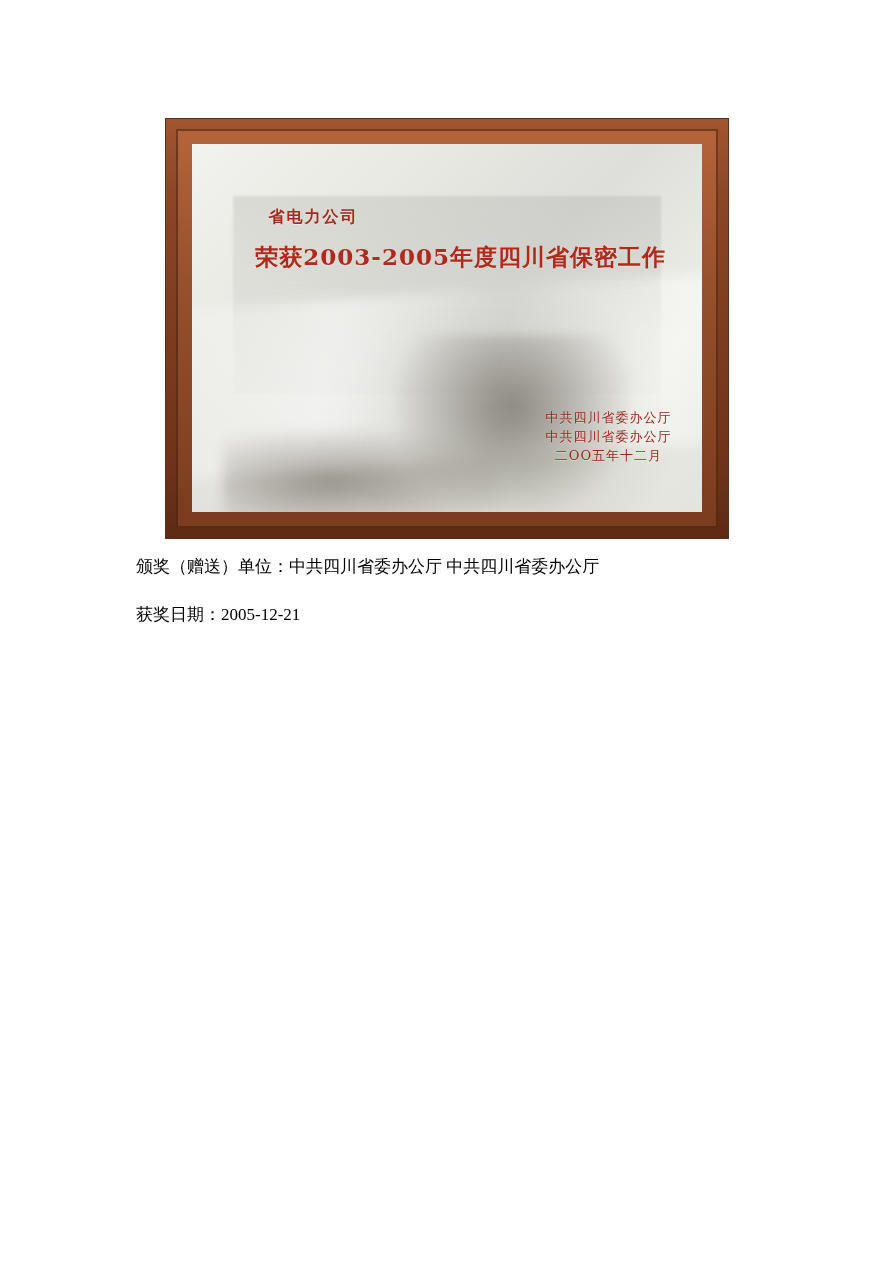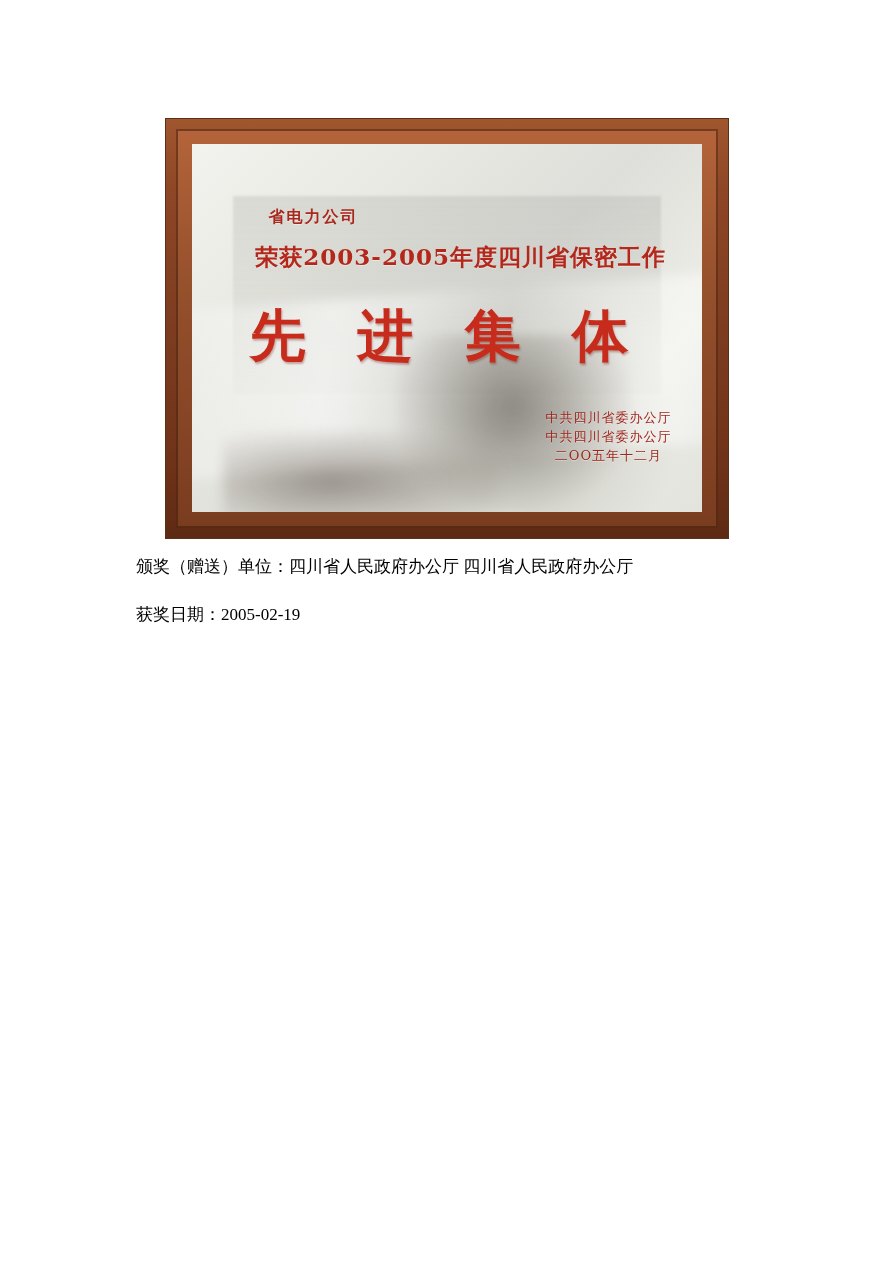--- a/index.html
+++ b/index.html
@@ -181,28 +181,27 @@
     <div class="frame-bevel"></div>
 
     <div class="board">
       <div class="glare-a"></div>
       <div class="glare-b"></div>
       <div class="glare-c"></div>
 
       <div class="plaque-text">
         <div class="pl-org">省电力公司</div>
         <div class="pl-line1">荣获2003-2005年度四川省保密工作</div>
-        <div class="pl-big">先 进 集 体</div>
         <div class="pl-sign">
           <div>中共四川省委办公厅</div>
           <div>中共四川省委办公厅</div>
           <div>二OO五年十二月</div>
         </div>
       </div>
     </div>
   </div>
 
   <div class="caption-block">
-    <div class="cap-line">颁奖（赠送）单位：四川省人民政府办公厅  四川省人民政府办公厅</div>
-    <div class="cap-line">获奖日期：2005-02-19</div>
+    <div class="cap-line">颁奖（赠送）单位：中共四川省委办公厅  中共四川省委办公厅</div>
+    <div class="cap-line">获奖日期：2005-12-21</div>
   </div>
 
 </div>
 
 </body></html>

